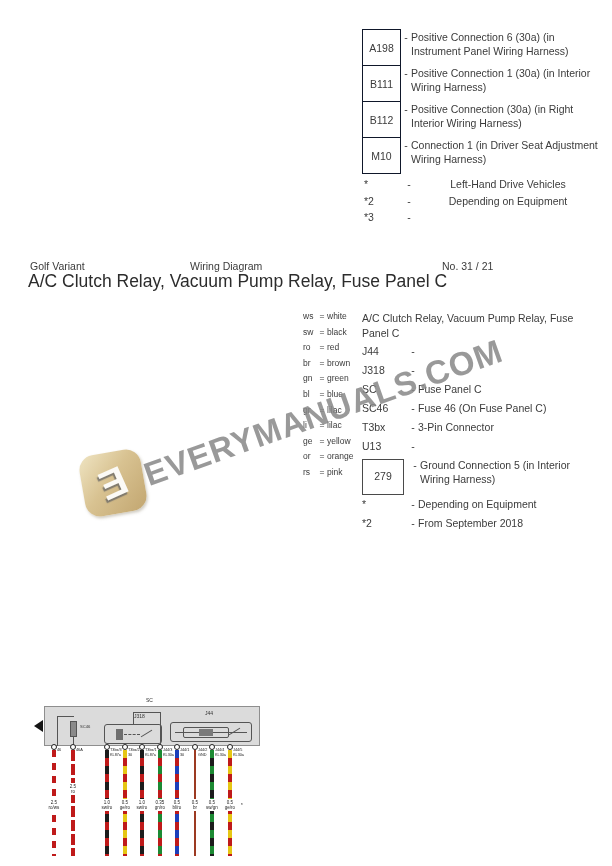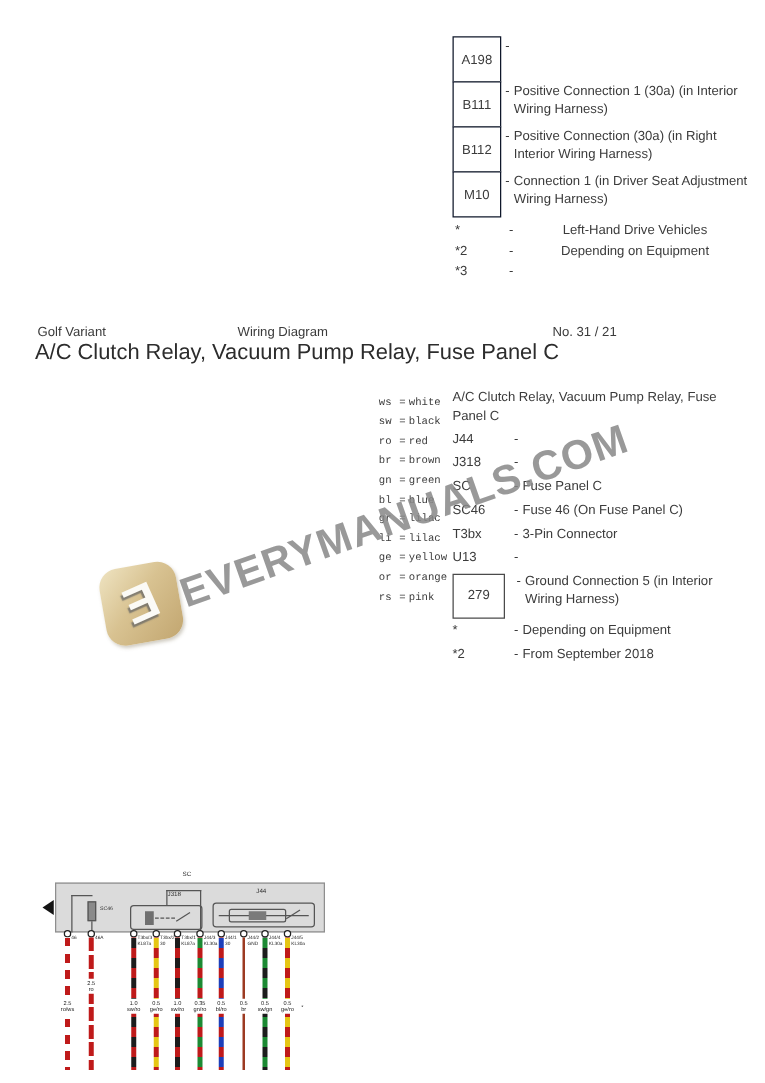--- a/index.html
+++ b/index.html
@@ -27,21 +27,21 @@
 
   
   .hdr{position:absolute;top:260px;font-size:10.5px;color:#3b3b3b;}
   .hdr-left{left:30px;}
   .hdr-center{left:190px;}
   .hdr-right{left:395px;padding-left:47px;}
   .page-title{position:absolute;left:28px;top:271px;font-size:17.5px;color:#2c2c2c;}
 
   
   .wire-colors{position:absolute;left:303px;top:311px;font-size:8.5px;color:#3b3b3b;}
-  .wc-row{display:flex;height:15.6px;align-items:flex-end;font-family:Liberation Mono, monospace;}
+  .wc-row{display:flex;height:15.6px;align-items:flex-start;}
   .wc-abbr{width:14px;}
   .wc-eq{width:10px;text-align:center;}
 
   
   .components{position:absolute;left:362px;top:311px;width:240px;font-size:10.5px;}
   .comp-heading{line-height:15px;width:238px;margin-bottom:3px;}
   .comp-row{display:flex;align-items:flex-start;min-height:19px;}
   .comp-code{width:46px;flex:0 0 46px;line-height:13.5px;padding-top:1px;}
   .comp-code.boxed{
     width:40px;flex:0 0 40px;height:34px;border:1px solid #4a4a4a;margin:1px 6px 2px 0;
@@ -92,20 +92,21 @@
 </style>
 </head>
 <body>
 
 <section class="top-legend">
   <div>
 
       <div class="legend-row">
         <div class="code-box">A198</div>
         <div class="dash-col">-</div>
+        <div class="desc-col">Positive Connection 6 (30a) (in Instrument Panel Wiring Harness)</div>
       </div>
 
       <div class="legend-row">
         <div class="code-box">B111</div>
         <div class="dash-col">-</div>
         <div class="desc-col">Positive Connection 1 (30a) (in Interior Wiring Harness)</div>
       </div>
 
       <div class="legend-row">
         <div class="code-box">B112</div>

